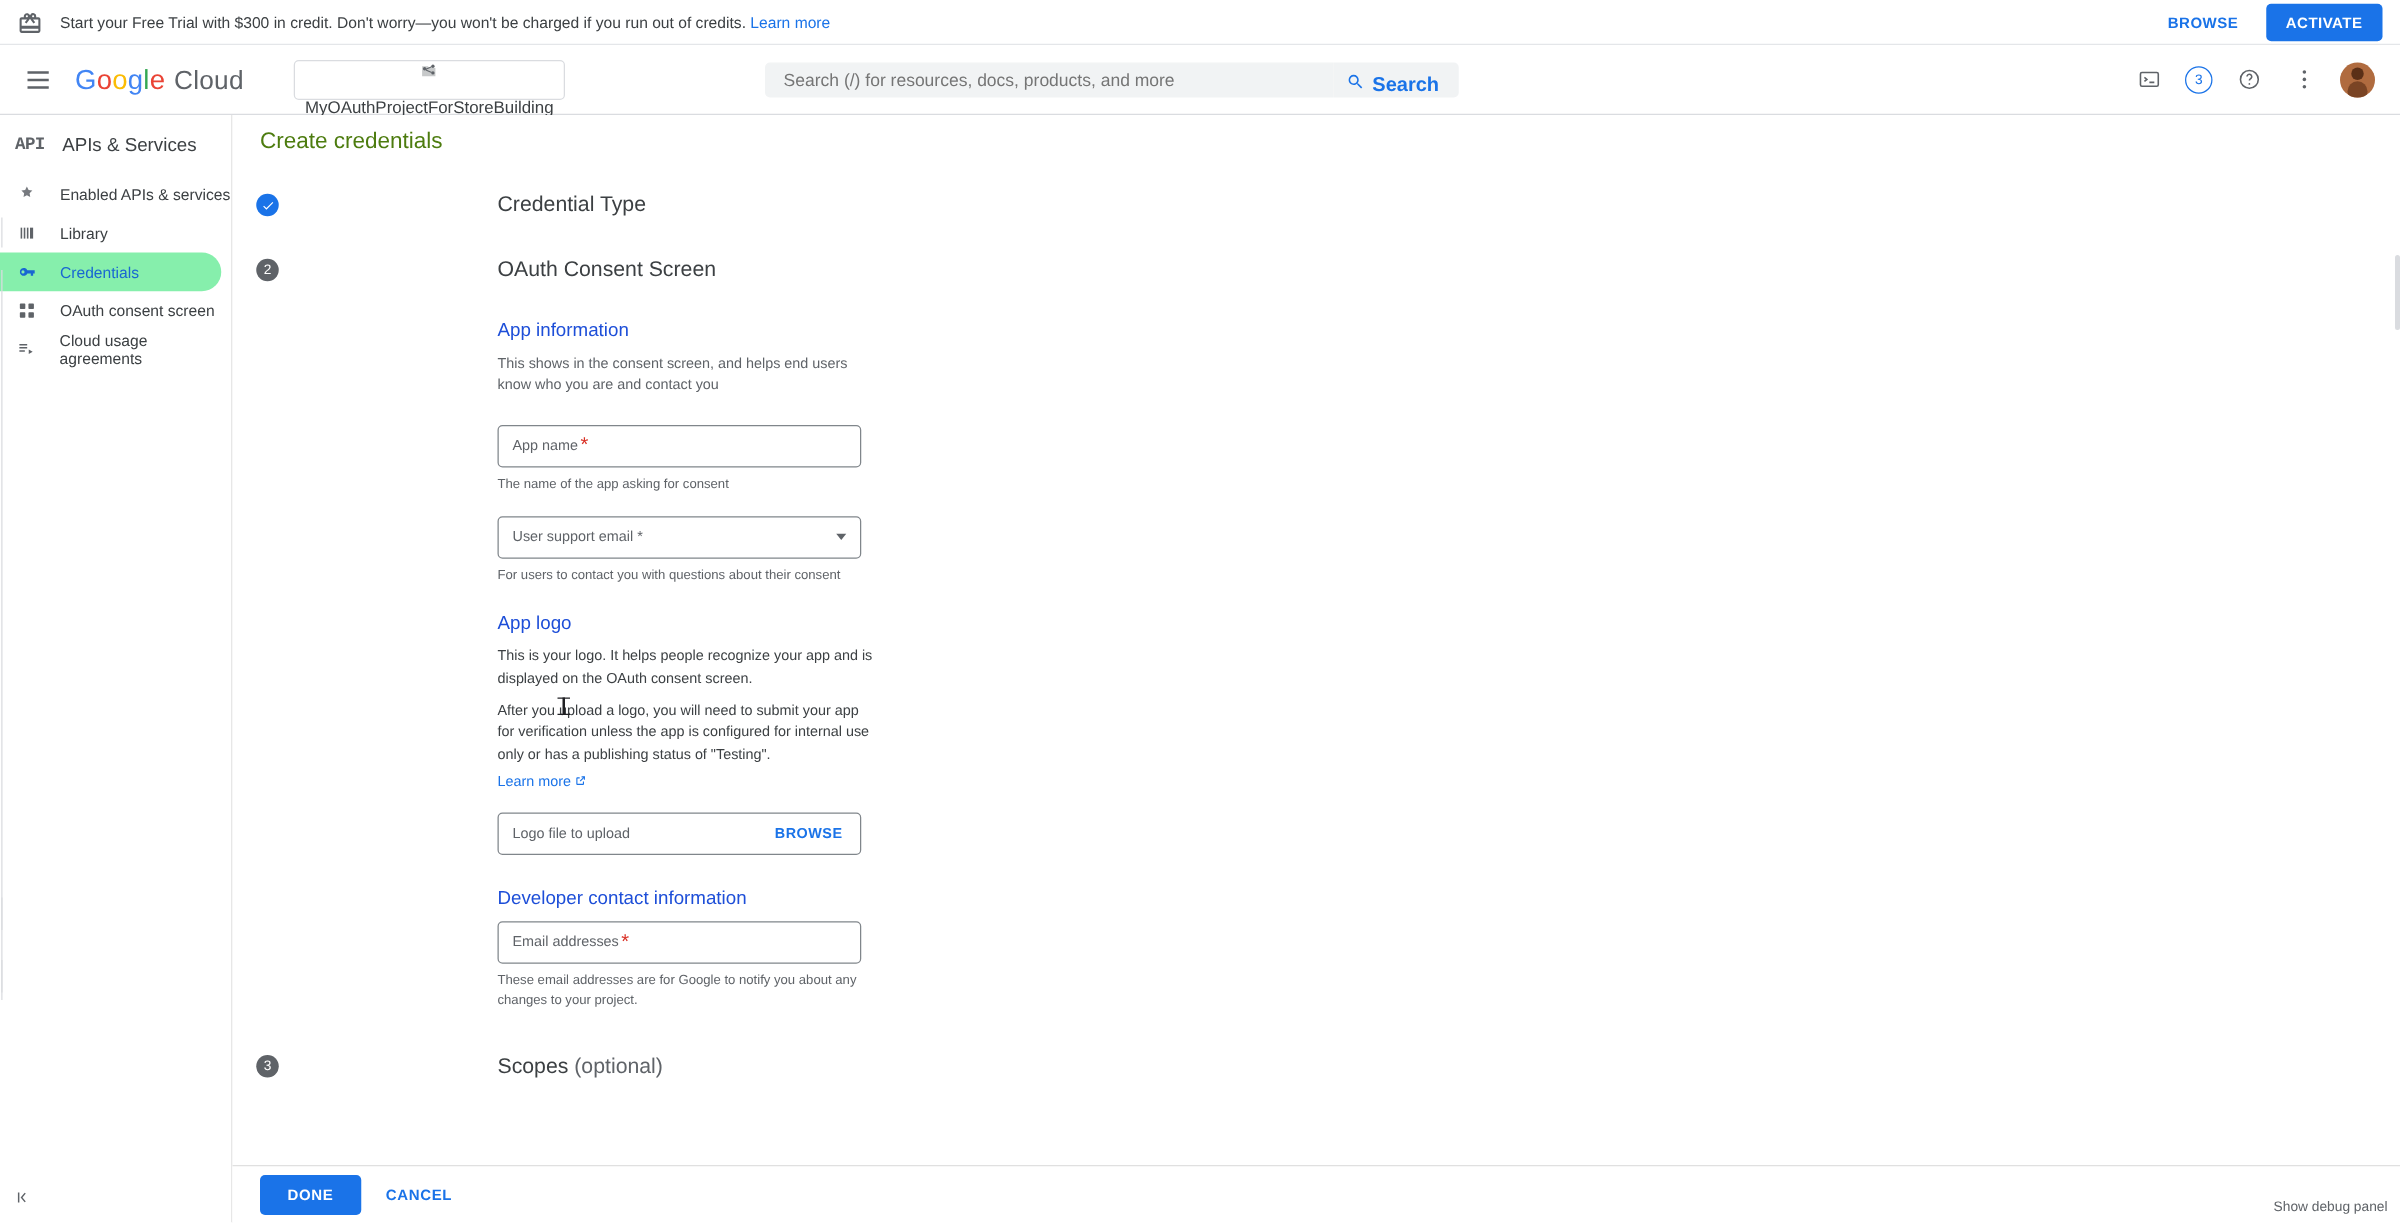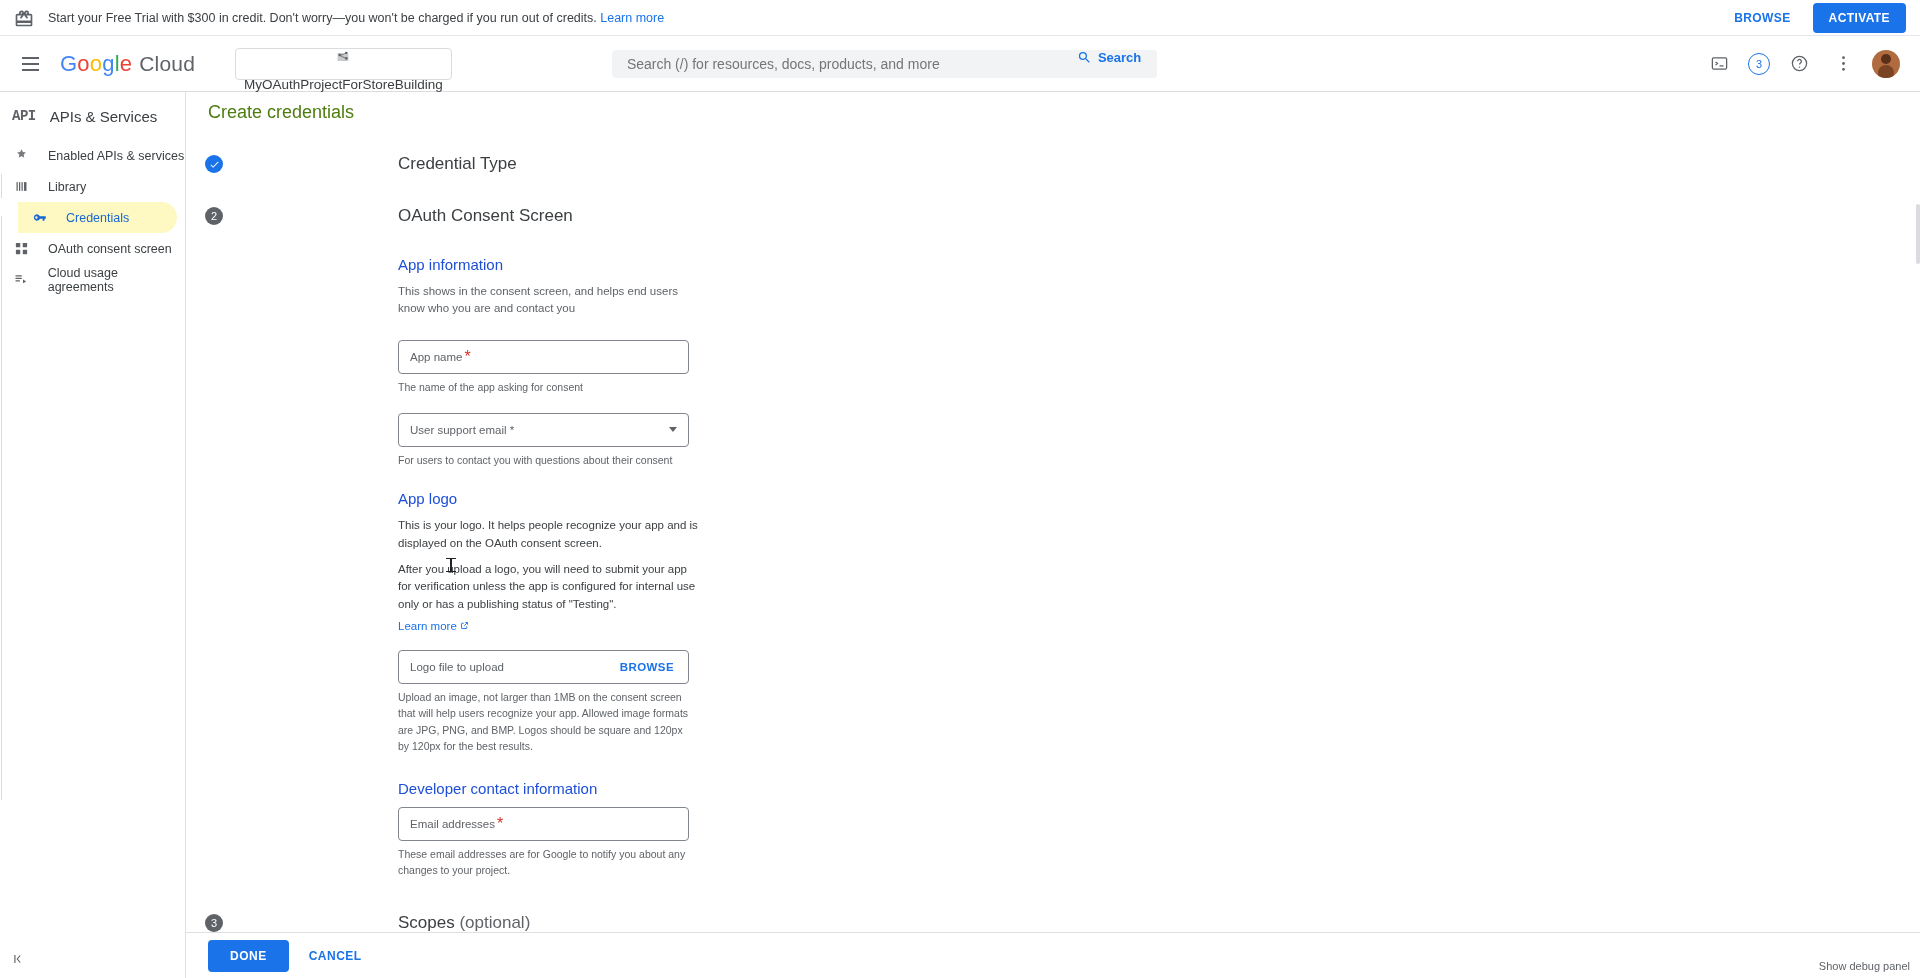--- a/index.html
+++ b/index.html
@@ -61,24 +61,24 @@
   .search-wrap { margin-left: 160px; display: flex; align-items: center; }
   .search-box {
     width: 455px; height: 28px; background: #f1f3f4; border: 1px solid #f1f3f4;
     border-radius: 4px 0 0 4px; display: flex; align-items: center; padding: 0 12px;
   }
   .search-box input {
     border: none; outline: none; background: transparent; width: 100%;
     font-size: 14px; color: #8b5cf6; font-family: "Liberation Sans", sans-serif;
   }
   .search-btn {
-    height: 28px; display: flex; align-items: flex-start; gap: 6px;
+    height: 28px; display: flex; align-items: flex-end; gap: 6px;
     background: #f1f3f4; border: none; border-radius: 0 4px 4px 0;
     padding: 0 16px 0 10px; cursor: pointer; color: #1a73e8;
-    font-size: 13px; font-weight: 600;
+    font-size: 16px; font-weight: 600;
   }
   .topbar-right { margin-left: auto; display: flex; align-items: center; gap: 14px; padding-right: 10px; }
   .icon-btn { width: 30px; height: 30px; display: flex; align-items: center; justify-content: center;
      cursor: pointer; color: #5f6368; border-radius: 50%; }
   .notif-badge {
     width: 22px; height: 22px; border-radius: 50%; border: 1px solid #1a73e8;
     color: #1a73e8; font-size: 11px; display: flex; align-items: center; justify-content: center;
     cursor: pointer;
   }
   .avatar { width: 28px; height: 28px; border-radius: 50%; background: #b06b3f; cursor: pointer;
@@ -94,22 +94,22 @@
     background: #fff; border-right: 1px solid #e0e0e0;
   }
   .side-title { display: flex; align-items: center; height: 48px; padding-left: 12px; gap: 14px; }
   .api-mark { font-size: 14px; color: #5f6368; font-weight: 700; letter-spacing: -0.5px;
      font-family: "Liberation Mono", monospace; }
   .side-title .t { font-size: 15px; color: #3c4043; }
   .nav-item {
     display: flex; align-items: center; height: 31px; padding-left: 12px; gap: 18px;
     font-size: 12.5px; color: #3c4043; cursor: pointer;
   }
-  .nav-item.active { background: #fef9c3; color: #1967d2; font-weight: 500;
-    border-radius: 0 16px 16px 0; margin-right: 8px; margin-left: 18px; }
+  .nav-item.active { background: #86efac; color: #1967d2; font-weight: 500;
+    border-radius: 0 16px 16px 0; margin-right: 8px; }
   .nav-ico { width: 18px; height: 18px; display: flex; align-items: center; justify-content: center; color: #5f6368; }
   .nav-item.active .nav-ico { color: #1967d2; }
   .collapse-btn { position: absolute; bottom: 8px; left: 12px; color: #5f6368; cursor: pointer; }
 
   
   .content { position: absolute; top: 92px; left: 186px; width: 1734px; height: 886px; background: #fff; }
   .page-head { height: 40px; display: flex; align-items: center; padding-left: 22px;
     font-size: 18px; color: #4d7c0f; }
 
   
@@ -389,21 +389,20 @@
                 </svg>
             </span>
           </a>
         </div>
 
         <div style="margin-top:16px;">
           <div class="field upload">
             <span class="ph">Logo file to upload</span>
             <button class="browse">BROWSE</button>
           </div>
-          <div class="fh">Upload an image, not larger than 1MB on the consent screen that will help users recognize your app. Allowed image formats are JPG, PNG, and BMP. Logos should be square and 120px by 120px for the best results.</div>
         </div>
 
         <div class="section-h" style="margin-top:26px;">Developer contact information</div>
         <div style="">
           <div class="field">
             <span class="ph">Email addresses</span>
             <span class="req">*</span>
           </div>
           <div class="fh">These email addresses are for Google to notify you about any changes to your project.</div>
         </div>

